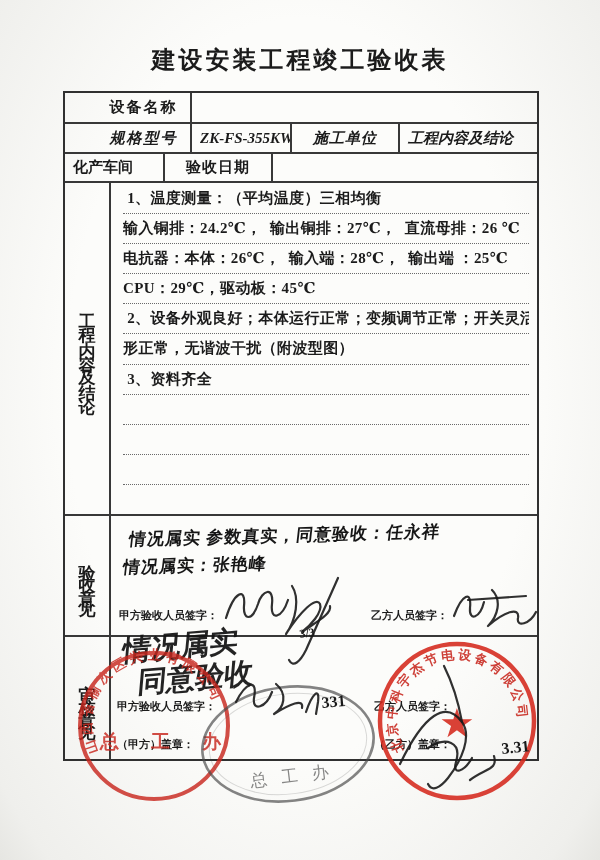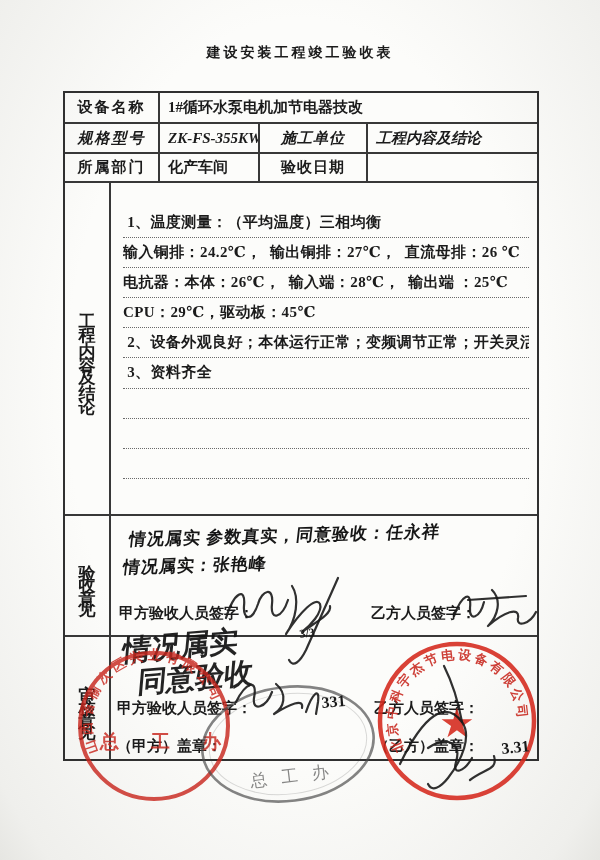--- a/index.html
+++ b/index.html
@@ -5,101 +5,100 @@
   html,body{margin:0;padding:0;}
   body{
     width:600px;height:860px;
     background:radial-gradient(ellipse at 50% 45%, #fcfcfa 55%, #efefec 92%, #e6e6e2 100%);
     font-family:"Liberation Serif","DejaVu Serif",serif;
     color:#1b1b1b; overflow:hidden;
   }
   .sheet{position:relative;width:600px;height:860px;}
   .title{
     position:absolute;top:44px;left:0;width:100%;
-    text-align:center;font-size:14px;font-weight:bold;letter-spacing:3px;
+    text-align:center;font-size:24px;font-weight:bold;letter-spacing:3px;
   }
   .table{
     position:absolute;left:63px;top:91px;width:472px;height:666px;
     border:2px solid #303030;
   }
   .table *{box-sizing:border-box;}
   .row{position:absolute;left:0;width:100%;display:flex;border-bottom:2px solid #383838;}
   .r1{top:0;height:31px;}
   .r2{top:31px;height:30px;font-style:italic;}
   .r3{top:61px;height:29px;}
   .cell{display:flex;align-items:center;font-size:15px;font-weight:bold;
         border-right:2px solid #383838;padding:0 8px;white-space:nowrap;overflow:hidden;}
-  .cell.lab{width:95px;justify-content:center;letter-spacing:2px;padding:0;}
+  .cell.lab{width:95px;justify-content:center;letter-spacing:2px;padding:0;margin-left:32px;}
   .cell.v1{width:100px;}
   .cell.l2{width:108px;justify-content:center;letter-spacing:1px;padding:0;}
   .cell.last{border-right:none;flex:1;}
   .sec{position:absolute;left:0;width:100%;}
   .sec-content{top:90px;height:333px;border-bottom:2px solid #383838;}
   .sec-accept{top:423px;height:121px;border-bottom:2px solid #383838;}
   .sec-review{top:544px;height:122px;}
   .labcol{position:absolute;left:0;top:0;bottom:0;width:46px;
           border-right:2px solid #383838;display:flex;align-items:center;justify-content:center;}
   .vlabel{writing-mode:vertical-rl;text-orientation:upright;
           font-weight:bold;font-size:17px;line-height:1;}
   .vl-long{letter-spacing:14px;}
   .vl-4a{letter-spacing:12px;}
   .vl-4b{letter-spacing:13px;}
-  .content-lines{position:absolute;left:46px;right:0;top:1px;bottom:0;padding:0 8px 0 12px;margin-top:24px;}
+  .content-lines{position:absolute;left:46px;right:0;top:1px;bottom:0;padding:0 8px 0 12px;}
   .cline{height:30.1px;line-height:29px;border-bottom:1.5px dotted #6a6a6a;
          font-size:15px;font-weight:600;letter-spacing:.4px;white-space:pre;overflow:hidden;}
   .pane{position:absolute;left:46px;right:0;top:0;bottom:0;}
   .hand{position:absolute;font-size:17px;font-weight:700;color:#161616;
         transform:rotate(-1.5deg) skewX(-8deg);letter-spacing:1px;white-space:nowrap;}
   .hand1{left:18px;top:8px;}
   .hand2{left:12px;top:38px;}
-  .siglabel{position:absolute;font-size:15px;font-weight:bold;white-space:nowrap;}
+  .siglabel{position:absolute;font-size:11px;font-weight:bold;white-space:nowrap;}
   .scrawl{position:absolute;left:10px;top:-8px;font-size:29px;font-weight:800;
           color:#111;transform:rotate(-5deg) skewX(-10deg);line-height:33px;opacity:.92;
           white-space:nowrap;}
   .overlay{position:absolute;left:0;top:0;pointer-events:none;}
   svg text{font-family:"Liberation Serif","DejaVu Serif",serif;}
   .stamp-red{fill:#c8271e;font-weight:bold;}
   .ink{stroke:#1a1a1a;fill:none;stroke-width:2.2;stroke-linecap:round;stroke-linejoin:round;opacity:.9;}
   .ink-txt{fill:#1a1a1a;font-weight:bold;}
 </style>
 </head>
 <body>
 
 <div class="sheet">
 
   <div class="title">建设安装工程竣工验收表</div>
 
   <div class="table">
 
     <div class="row r1">
       <div class="cell lab">设备名称</div>
-      <div class="cell last">1#循环水泵电机加节电器技改</div>
     </div>
     <div class="row r2">
       <div class="cell lab">规格型号</div>
       <div class="cell v1">ZK-FS-355KW</div>
       <div class="cell l2">施工单位</div>
       <div class="cell last">工程内容及结论</div>
     </div>
     <div class="row r3">
-      <div class="cell lab">所属部门</div>
       <div class="cell v1">化产车间</div>
       <div class="cell l2">验收日期</div>
     </div>
 
     <div class="sec sec-content">
       <div class="labcol">
         <div class="vlabel vl-long">工程内容及结论</div>
       </div>
       <div class="content-lines">
         <div class="cline"> 1、温度测量：（平均温度）三相均衡</div>
         <div class="cline">输入铜排：24.2℃，  输出铜排：27℃，  直流母排：26 ℃</div>
         <div class="cline">电抗器：本体：26℃，  输入端：28℃，  输出端 ：25℃</div>
         <div class="cline">CPU：29℃，驱动板：45℃</div>
         <div class="cline"> 2、设备外观良好；本体运行正常；变频调节正常；开关灵活；波</div>
+        <div class="cline">形正常，无谐波干扰（附波型图）</div>
         <div class="cline"> 3、资料齐全</div>
         <div class="cline"></div>
         <div class="cline"></div>
         <div class="cline"></div>
       </div>
     </div>
 
     <div class="sec sec-accept">
       <div class="labcol">
         <div class="vlabel vl-4a">验收意见</div>

